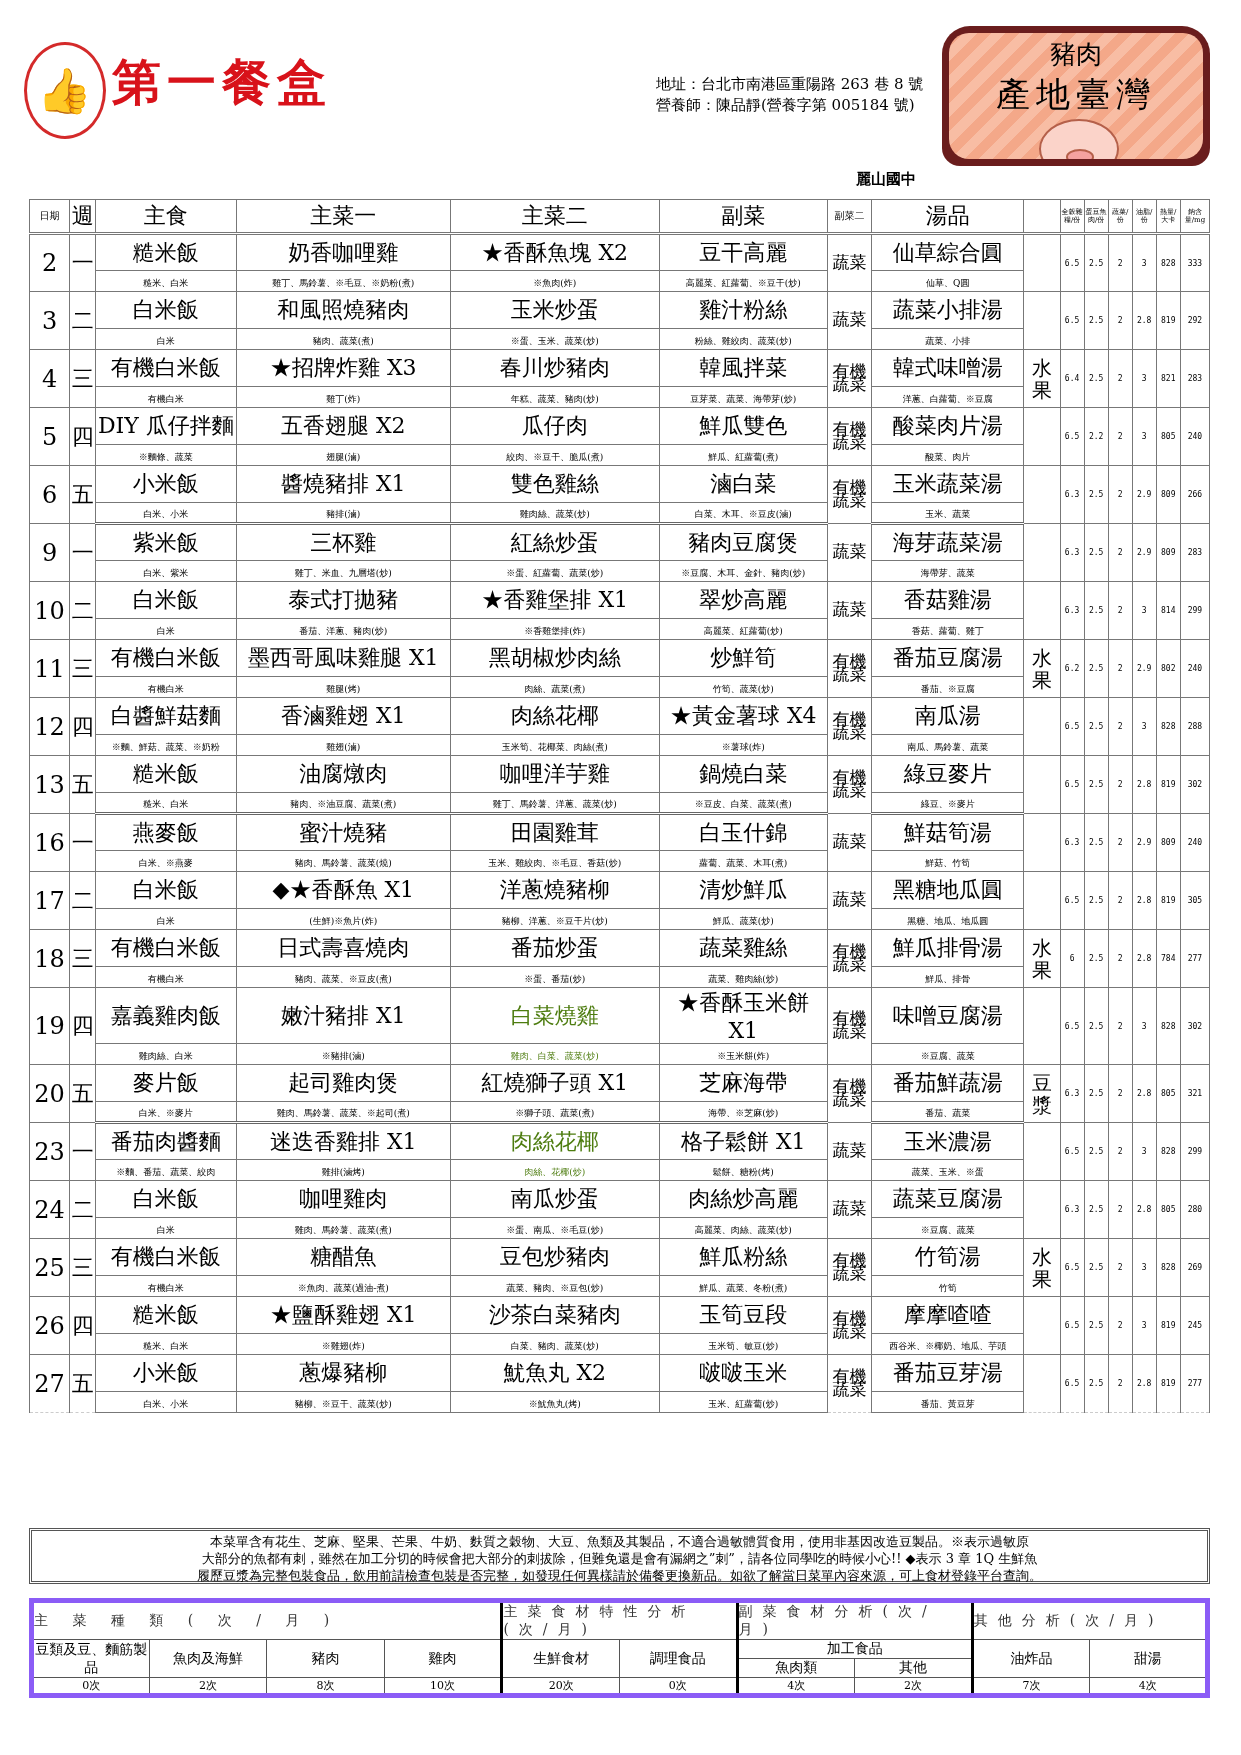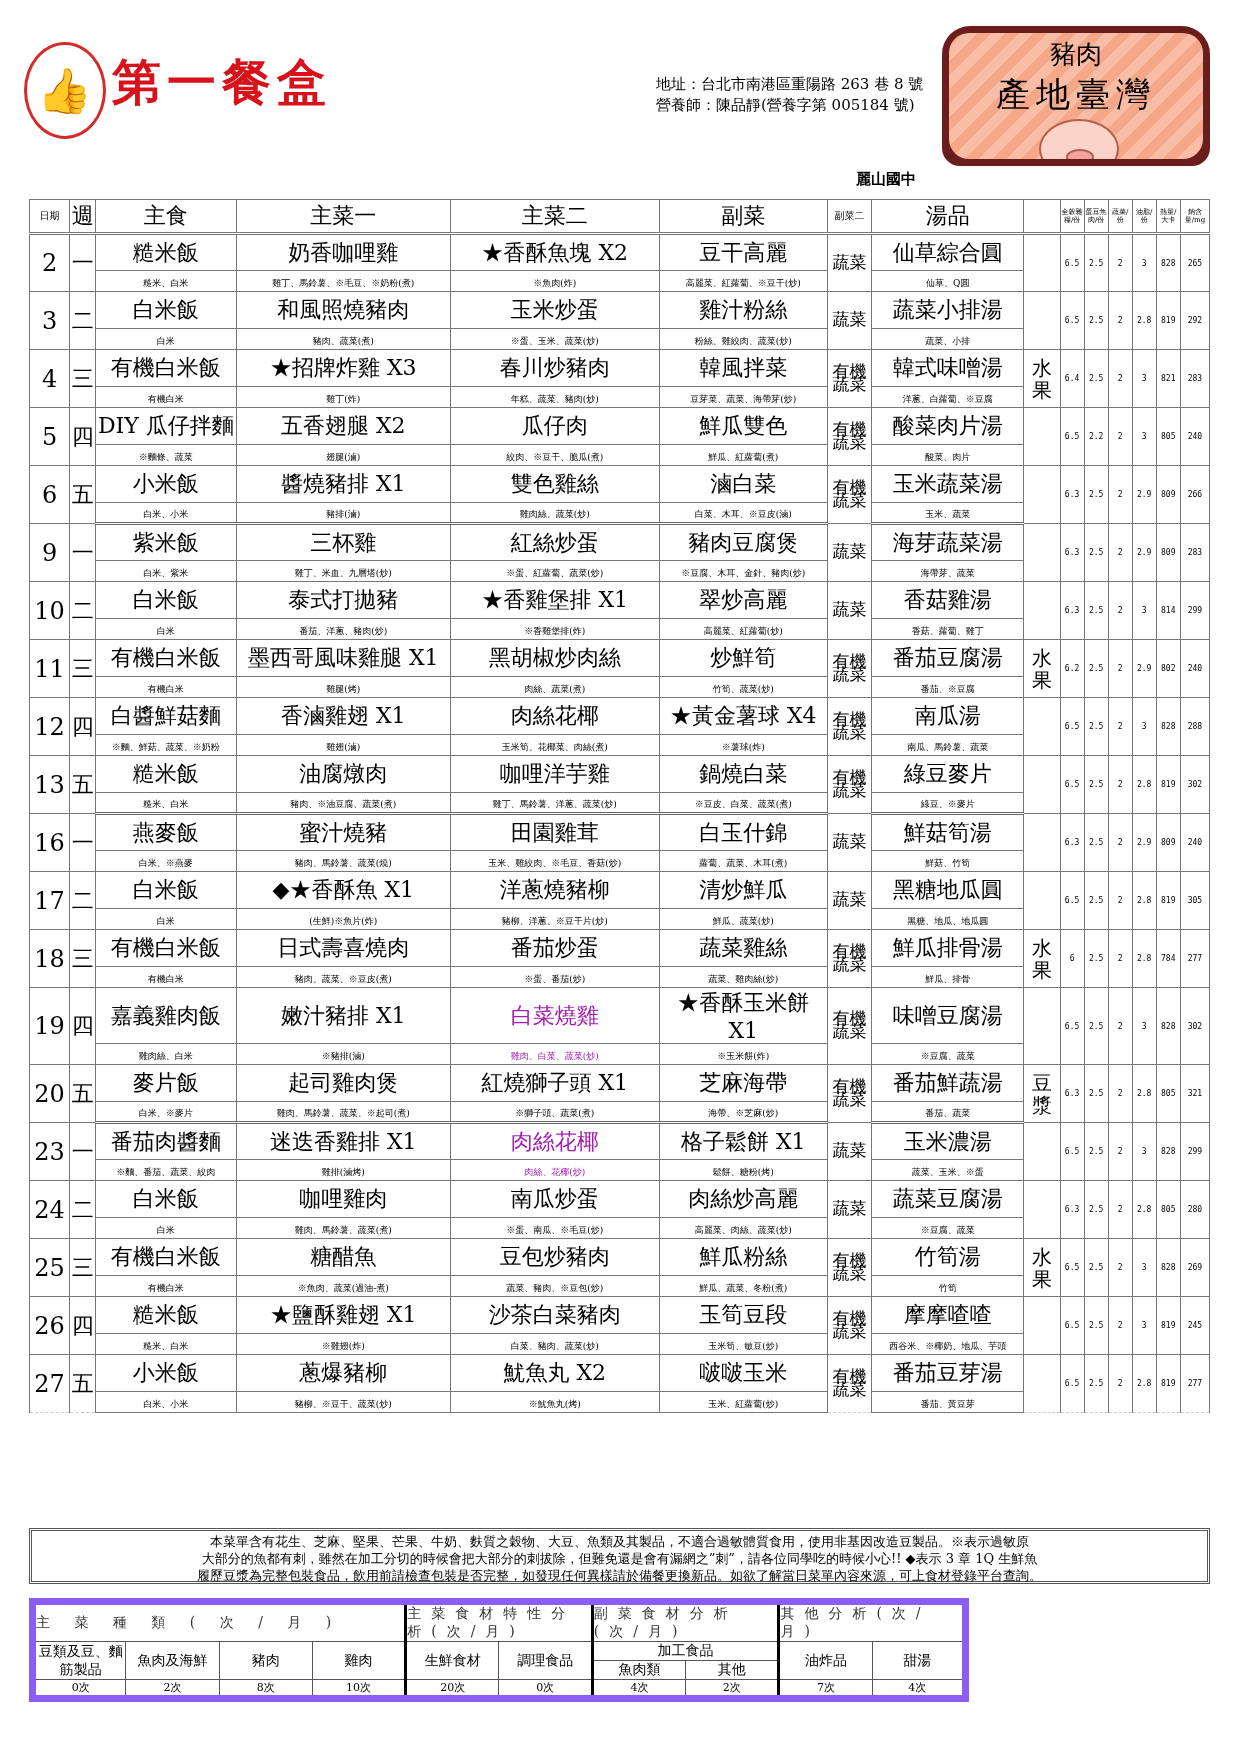--- a/index.html
+++ b/index.html
@@ -25,25 +25,25 @@
   th.nut { font-size: 7px !important; line-height: 8px; }
   .day-row td { height: 37px; }
   .day-row.first td { border-bottom: 1px dashed #ccc; }
   .big { font-size: 22px; }
   .date { font-size: 24px; }
   .dish { font-size: 22px; }
   .ing { font-size: 9px; height: 21px !important; vertical-align: bottom !important; padding-bottom: 1px; }
   .side2 { font-size: 17px; line-height: 13px; font-family: Liberation Mono, monospace; }
   .fruit { font-size: 20px; line-height: 22px; }
   .num { font-size: 8px; font-family: "DejaVu Sans Mono", monospace; }
-  .red { color: #a21caf; }
+  .red { color: #4d7c0f; }
   tr.week-end td { border-bottom: 3px double #666; }
 
   .notes { position: absolute; left: 29px; top: 1528px; width: 1181px; height: 56px; border: 3px double #555; font-size: 13px; line-height: 17px; text-align: center; padding-top: 2px; }
-  table.stats { position: absolute; left: 29px; top: 1598px; width: 940px; border-collapse: collapse; border: 7px solid #8b5cf6; table-layout: fixed; font-size: 14px; }
+  table.stats { position: absolute; left: 29px; top: 1598px; width: 1181px; border-collapse: collapse; border: 5px solid #8b5cf6; table-layout: fixed; font-size: 14px; }
   table.stats td { border: 1px solid #555; text-align: center; height: 18px; }
   table.stats .hd { text-align: left; letter-spacing: 10px; color: #333; }
   table.stats .thick { border-left: 3px solid #000; }
   table.stats .cnt { font-size: 11px; }
 </style>
 </head>
 <body>
 
 <div class="header">
   <div class="logo-circle">👍</div>
@@ -110,21 +110,21 @@
         <td class="dish">★香酥魚塊 X2</td>
         <td class="dish">豆干高麗</td>
         <td class="side2" rowspan="2">蔬菜</td>
         <td class="dish">仙草綜合圓</td>
         <td class="fruit" rowspan="2"></td>
         <td class="num" rowspan="2">6.5</td>
         <td class="num" rowspan="2">2.5</td>
         <td class="num" rowspan="2">2</td>
         <td class="num" rowspan="2">3</td>
         <td class="num" rowspan="2">828</td>
-        <td class="num" rowspan="2">265</td>
+        <td class="num" rowspan="2">333</td>
       </tr>
       <tr class="day-row">
         <td class="ing">糙米、白米</td>
         <td class="ing">雞丁、馬鈴薯、※毛豆、※奶粉(煮)</td>
         <td class="ing">※魚肉(炸)</td>
         <td class="ing">高麗菜、紅蘿蔔、※豆干(炒)</td>
         <td class="ing">仙草、Q圓</td>
       </tr>
       <tr class="day-row first">
         <td class="date" rowspan="2">3</td>

